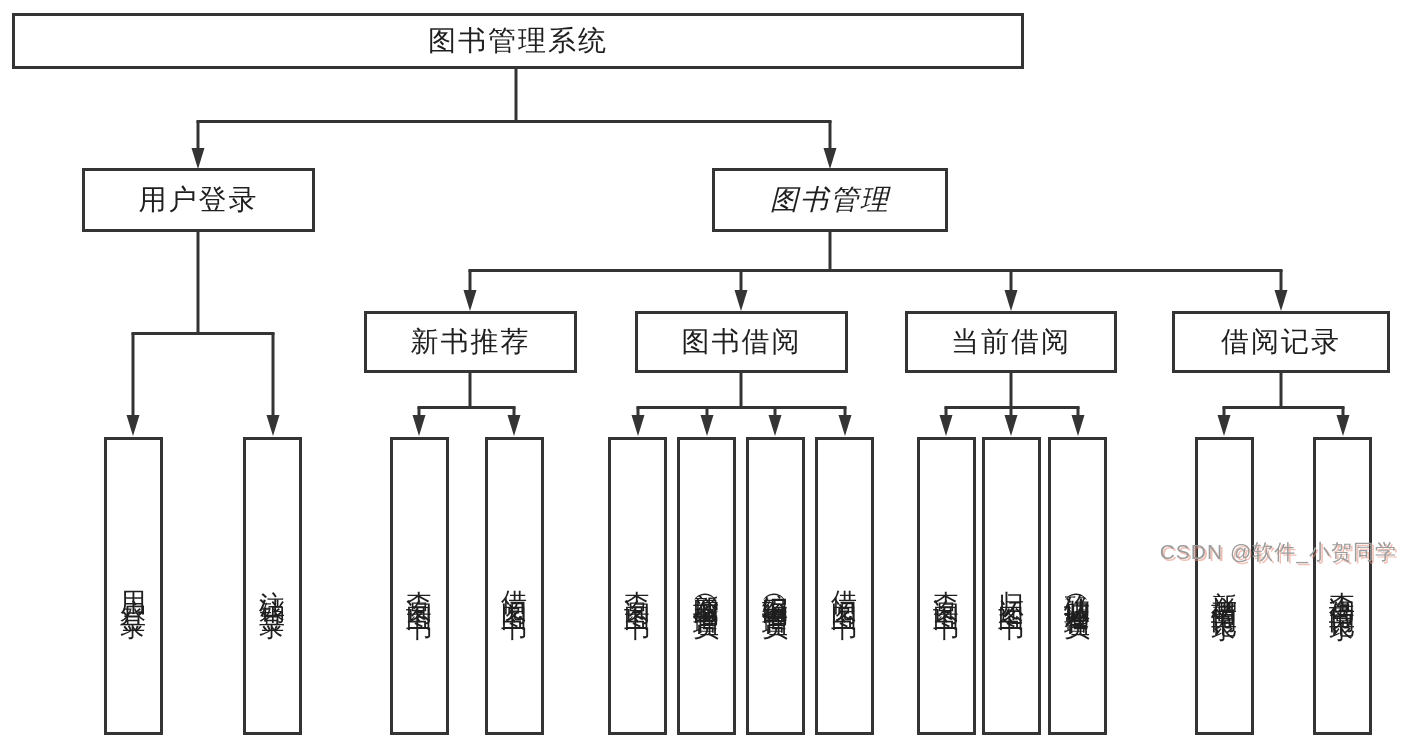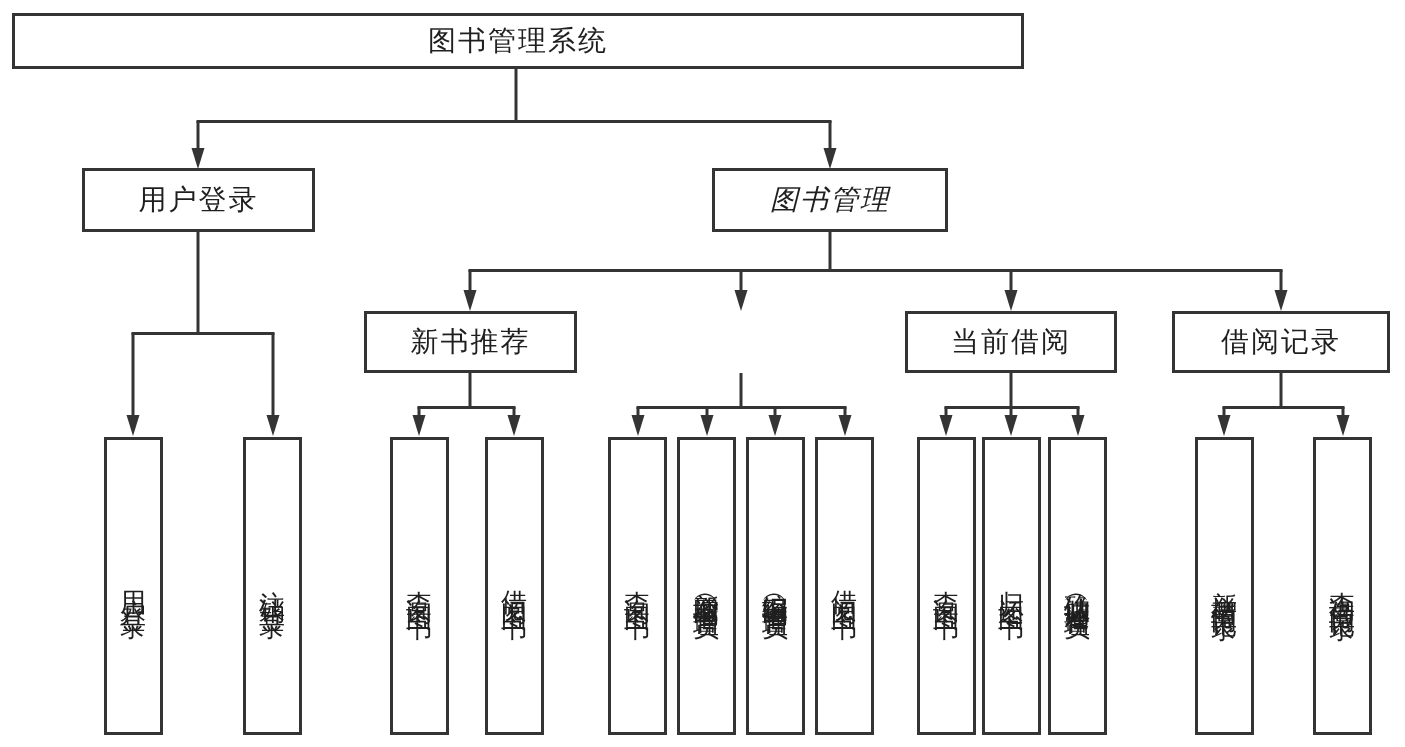--- a/index.html
+++ b/index.html
@@ -109,20 +109,23 @@
   <div class="node hnode" style="left:82px;top:168px;width:233px;height:64px;">
     <span>用户登录</span>
   </div>
   <div class="node hnode" style="left:712px;top:168px;width:236px;height:64px;font-style:italic;">
     <span>图书管理</span>
   </div>
 
   <div class="node hnode" style="left:364px;top:311px;width:213px;height:62px;text-align:center;">
     <span>新书推荐</span>
   </div>
+  <div class="node hnode" style="left:635px;top:311px;width:213px;height:62px;">
+    <span>图书借阅</span>
+  </div>
   <div class="node hnode" style="left:1172px;top:311px;width:218px;height:62px;">
     <span>借阅记录</span>
   </div>
   <div class="node hnode" style="left:905px;top:311px;width:212px;height:62px;">
     <span>当前借阅</span>
   </div>
 
   <div class="node vnode ls4" style="left:104px;">
     <span>用户登录</span>
   </div>
@@ -160,13 +163,14 @@
     <span>确认归还（管理员）</span>
   </div>
 
   <div class="node vnode ls6" style="left:1195px;">
     <span>新增借阅记录</span>
   </div>
   <div class="node vnode ls6" style="left:1313px;">
     <span>查询借阅记录</span>
   </div>
 
+  <div id="watermark">CSDN @软件_小贺同学</div>
 </div>
 
 </body></html>

